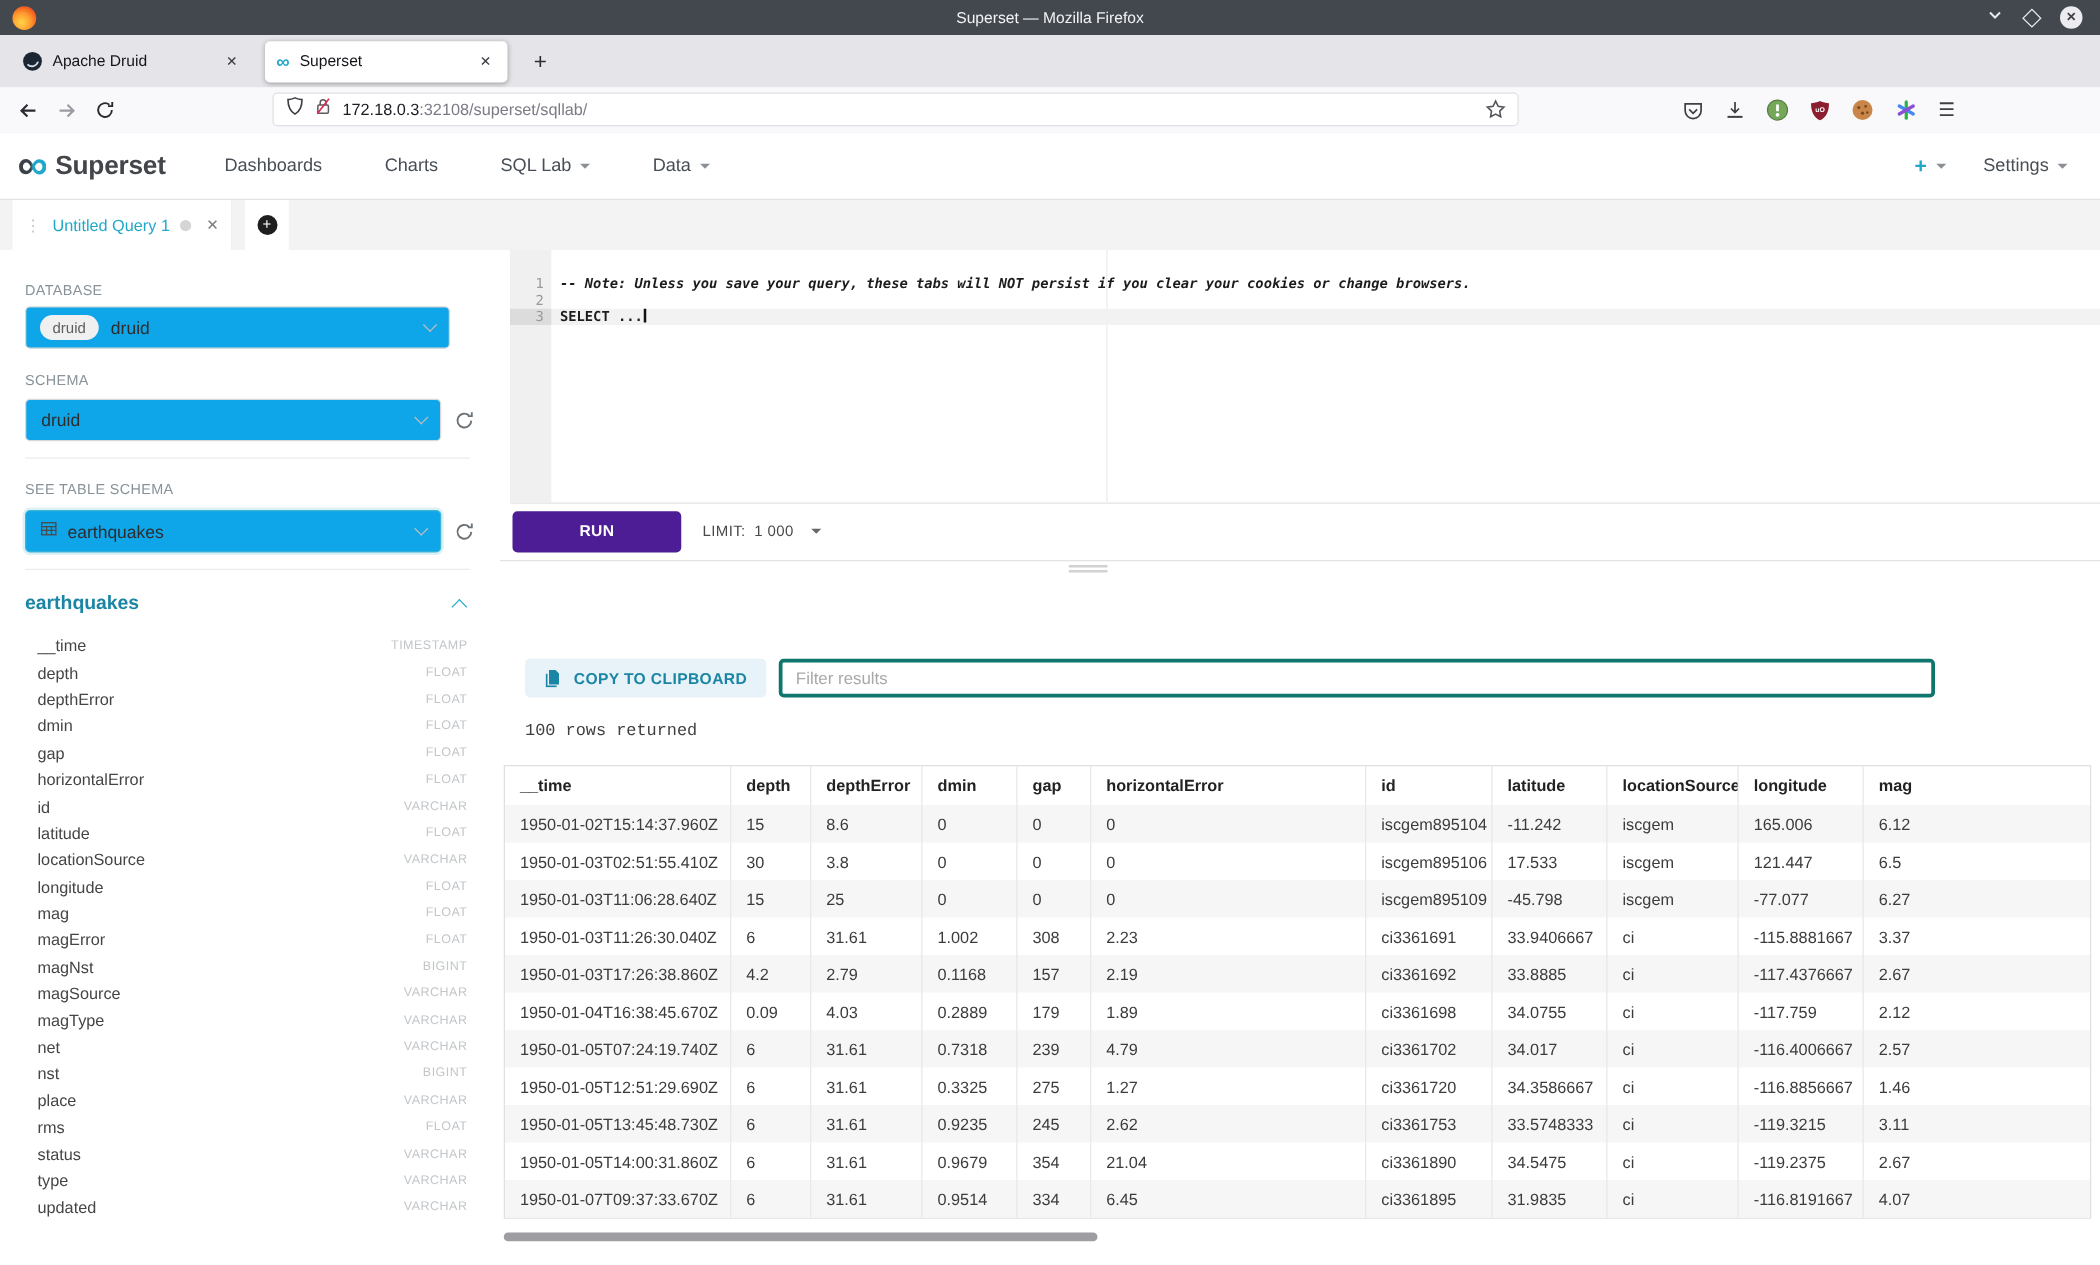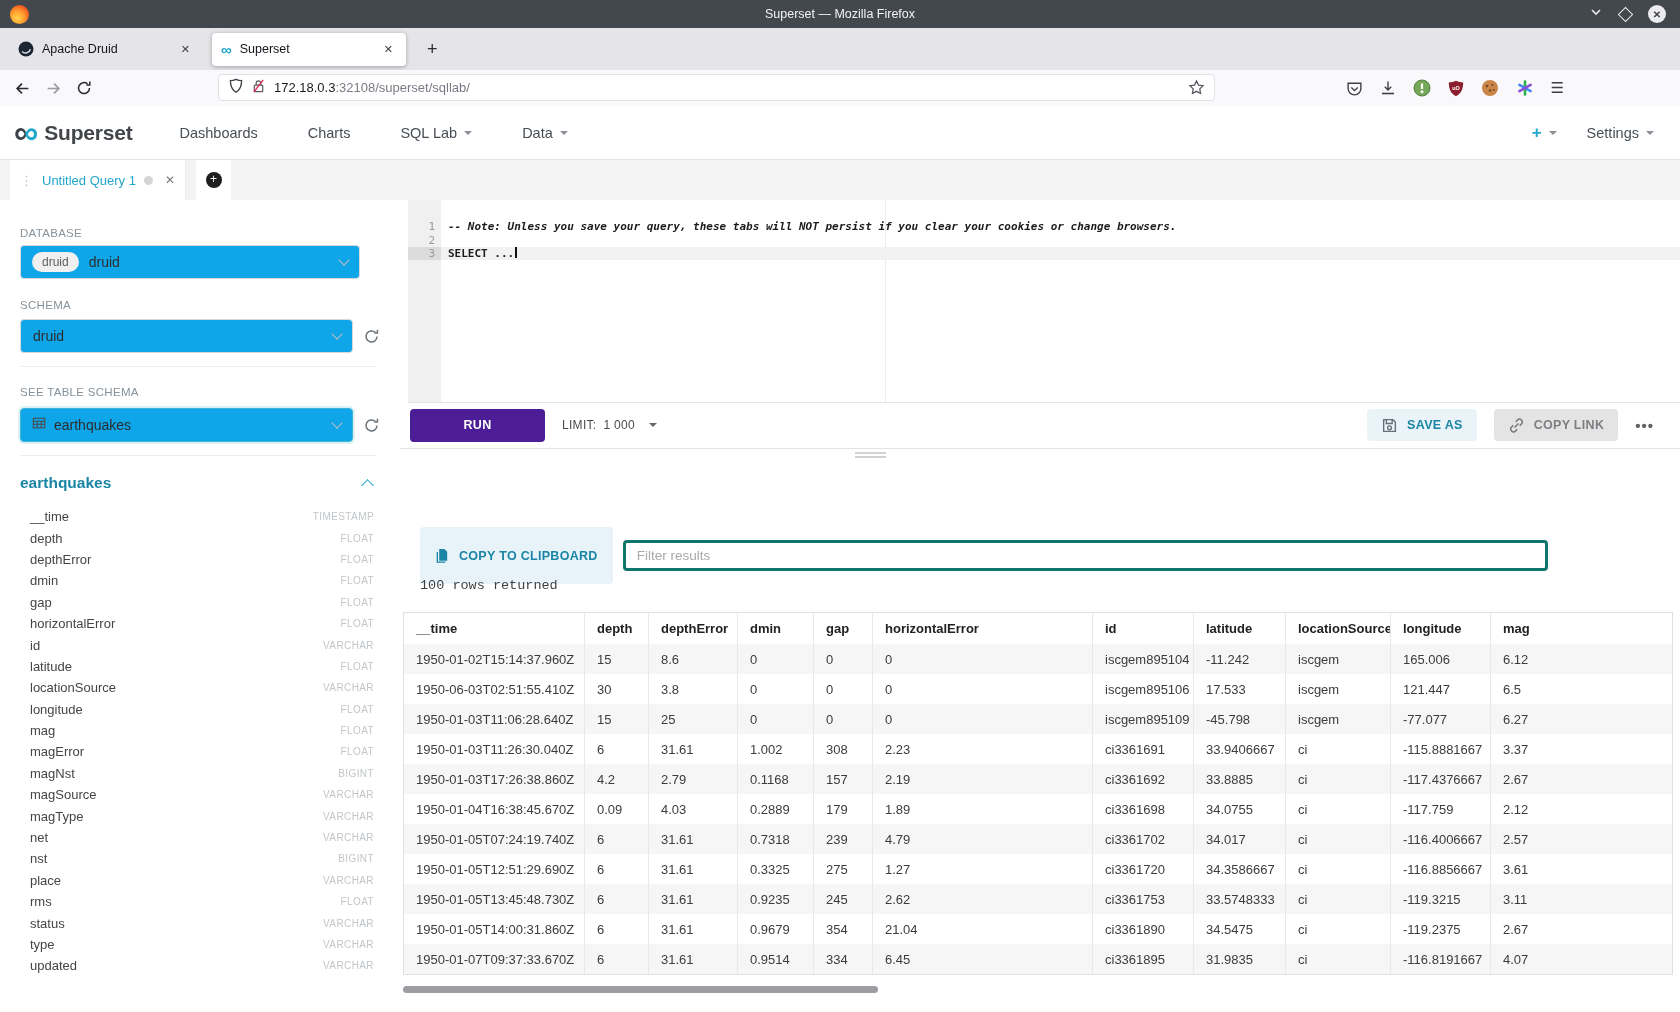--- a/index.html
+++ b/index.html
@@ -136,21 +136,21 @@
   .drag-handle div{border-top:2px solid #d2d2d2;margin-top:2px;}
 
   
   .res-tabs{position:absolute;top:260px;left:20px;right:10px;height:42px;display:flex;
             border-bottom:1px solid #ececec;box-sizing:border-box;}
   .res-tab{margin-right:42px;font-size:12.5px;color:#454e54;display:flex;align-items:center;
            position:relative;letter-spacing:.4px;}
   .res-tab.active::after{content:"";position:absolute;left:-6px;right:-6px;bottom:-1px;height:3px;background:#32415f;}
 
   .copy-row{position:absolute;top:327px;left:20px;right:132px;display:flex;align-items:center;}
-  .copy-btn{height:31px;padding:13px 15px;background:#e7f3f9;border-radius:4px;color:#1a85a4;font-weight:bold;
+  .copy-btn{height:31px;padding:0 15px;background:#e7f3f9;border-radius:4px;color:#1a85a4;font-weight:bold;
             font-size:12.5px;display:flex;align-items:center;gap:9px;letter-spacing:.3px;flex:none;}
   .filter-input{margin-left:10px;flex:1;height:31px;border:3px solid #0f766e;border-radius:4px;
                 padding:0 11px;font-size:13.5px;color:#333;box-sizing:border-box;outline:none;
                 font-family:"Liberation Sans",sans-serif;}
   .filter-input::placeholder{color:#a9a9a9;}
 
   .rows-returned{position:absolute;top:378px;left:20px;font-size:13.5px;color:#3f3f3f;font-family:Liberation Mono, monospace;}
 
   
   .rtable{position:absolute;top:412px;left:3px;width:1268px;border:1px solid #e0e0e0;font-size:13px;}
@@ -495,39 +495,20 @@
         </div>
     </div>
 
     <div class="run-toolbar">
       <button class="run-btn">RUN</button>
       <span class="limit">
         <span>LIMIT:</span>
         <span class="lv">1 000</span>
         <span class="caret"></span>
       </span>
-      <span class="toolbar-right">
-        <span class="btn-pill saveas">
-          <svg width="17" height="17" viewBox="0 0 16 16">
-              <path d="M2.5 2.5h8.8l2.2 2.2v8.8H2.5z" fill="none" stroke="#67707a" stroke-width="1.3"></path>
-              <path d="M5 2.5v3.6h5.5V2.5" fill="none" stroke="#67707a" stroke-width="1.3"></path>
-              <circle cx="8" cy="10.2" r="1.8" fill="none" stroke="#67707a" stroke-width="1.3"></circle>
-            </svg>
-          <span>SAVE AS</span>
-        </span>
-        <span class="btn-pill copylink">
-          <svg width="17" height="17" viewBox="0 0 16 16">
-              <path d="M6.2 9.8l3.6-3.6" stroke="#73777b" stroke-width="1.4" fill="none"></path>
-              <path d="M7.3 4.4l1.6-1.6a2.6 2.6 0 0 1 3.7 3.7L11 8.1" stroke="#73777b" stroke-width="1.4" fill="none"></path>
-              <path d="M8.7 11.6l-1.6 1.6a2.6 2.6 0 0 1-3.7-3.7L5 7.9" stroke="#73777b" stroke-width="1.4" fill="none"></path>
-            </svg>
-          <span>COPY LINK</span>
-        </span>
-        <span class="more-dots">•••</span>
-      </span>
     </div>
 
     <div class="drag-handle">
         <div></div>
         <div></div>
       </div>
 
 
     <div class="copy-row">
       <span class="copy-btn">
@@ -566,21 +547,21 @@
             <div class="rt-cell">0</div>
             <div class="rt-cell">0</div>
             <div class="rt-cell">0</div>
             <div class="rt-cell">iscgem895104</div>
             <div class="rt-cell">-11.242</div>
             <div class="rt-cell">iscgem</div>
             <div class="rt-cell">165.006</div>
             <div class="rt-cell">6.12</div>
           </div>
           <div class="rt-row">
-            <div class="rt-cell">1950-06-03T02:51:55.410Z</div>
+            <div class="rt-cell">1950-01-03T02:51:55.410Z</div>
             <div class="rt-cell">30</div>
             <div class="rt-cell">3.8</div>
             <div class="rt-cell">0</div>
             <div class="rt-cell">0</div>
             <div class="rt-cell">0</div>
             <div class="rt-cell">iscgem895106</div>
             <div class="rt-cell">17.533</div>
             <div class="rt-cell">iscgem</div>
             <div class="rt-cell">121.447</div>
             <div class="rt-cell">6.5</div>
@@ -654,21 +635,21 @@
             <div class="rt-cell">1950-01-05T12:51:29.690Z</div>
             <div class="rt-cell">6</div>
             <div class="rt-cell">31.61</div>
             <div class="rt-cell">0.3325</div>
             <div class="rt-cell">275</div>
             <div class="rt-cell">1.27</div>
             <div class="rt-cell">ci3361720</div>
             <div class="rt-cell">34.3586667</div>
             <div class="rt-cell">ci</div>
             <div class="rt-cell">-116.8856667</div>
-            <div class="rt-cell">3.61</div>
+            <div class="rt-cell">1.46</div>
           </div>
           <div class="rt-row">
             <div class="rt-cell">1950-01-05T13:45:48.730Z</div>
             <div class="rt-cell">6</div>
             <div class="rt-cell">31.61</div>
             <div class="rt-cell">0.9235</div>
             <div class="rt-cell">245</div>
             <div class="rt-cell">2.62</div>
             <div class="rt-cell">ci3361753</div>
             <div class="rt-cell">33.5748333</div>

